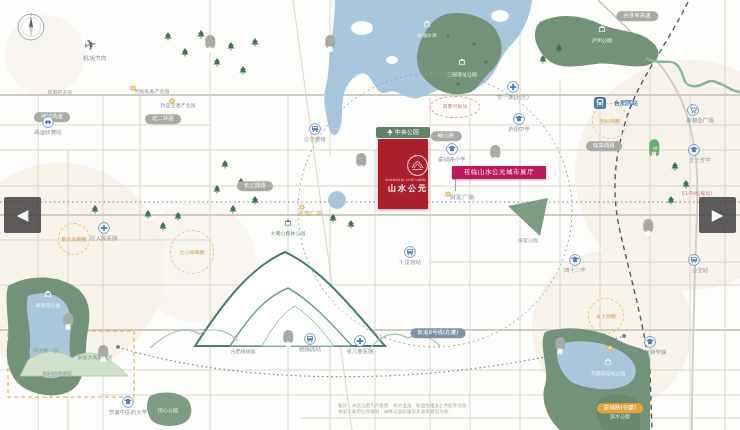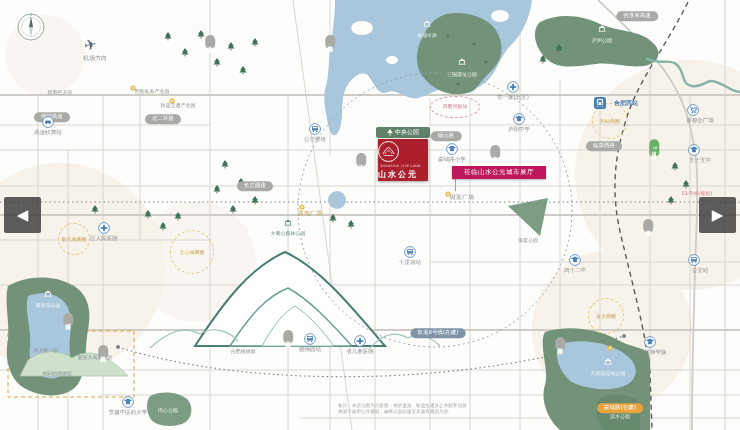--- a/index.html
+++ b/index.html
@@ -29,22 +29,22 @@
   .poilbl{position:absolute;transform:translate(-50%,0);font-size:5.5px;color:#8a8f94;
           white-space:nowrap;z-index:7;}
   #compass{position:absolute;left:16px;top:12px;z-index:8;}
   #plane{position:absolute;left:84px;top:36px;font-size:15px;color:#5b6770;
          transform:rotate(-12deg);z-index:8;}
   #airport-lbl{position:absolute;left:95px;top:54px;transform:translate(-50%,0);
          font-size:6px;color:#8a8f94;z-index:8;}
   #park-pill{position:absolute;left:376px;top:127px;width:54px;height:11px;background:#5f8268;
          color:#fff;font-size:6px;display:flex;align-items:center;justify-content:center;
          border-radius:2px;z-index:9;gap:2px;}
-  #marker{position:absolute;left:378px;top:139px;width:50px;height:42px;background:#ac1f2d;
-         z-index:9;display:flex;flex-direction:column;align-items:flex-start;justify-content:center;
+  #marker{position:absolute;left:378px;top:139px;width:50px;height:70px;background:#ac1f2d;
+         z-index:9;display:flex;flex-direction:column;align-items:flex-end;justify-content:center;
          box-shadow:0 1px 3px rgba(0,0,0,.35);}
   #marker .logo{width:19px;height:19px;border:1px solid #fff;border-radius:50%;
          display:flex;align-items:center;justify-content:center;margin-bottom:2px;}
   #marker .en{color:#f3d9d9;font-size:3.5px;letter-spacing:.4px;white-space:nowrap;transform:scale(.9);}
   #marker .cn{color:#fff;font-size:8px;font-weight:bold;letter-spacing:2px;margin-top:1px;white-space:nowrap;}
   #banner{position:absolute;left:452px;top:166px;width:94px;height:13px;background:#be185d;
          color:#fff;font-size:6.5px;display:flex;align-items:center;justify-content:center;
          z-index:9;letter-spacing:.5px;box-shadow:0 1px 2px rgba(0,0,0,.3);}
   #banner-line{position:absolute;left:455px;top:179px;width:1px;height:12px;background:#9aa0a3;z-index:8;}
   .navbtn{position:absolute;width:37px;height:36px;background:rgba(58,58,58,.82);

